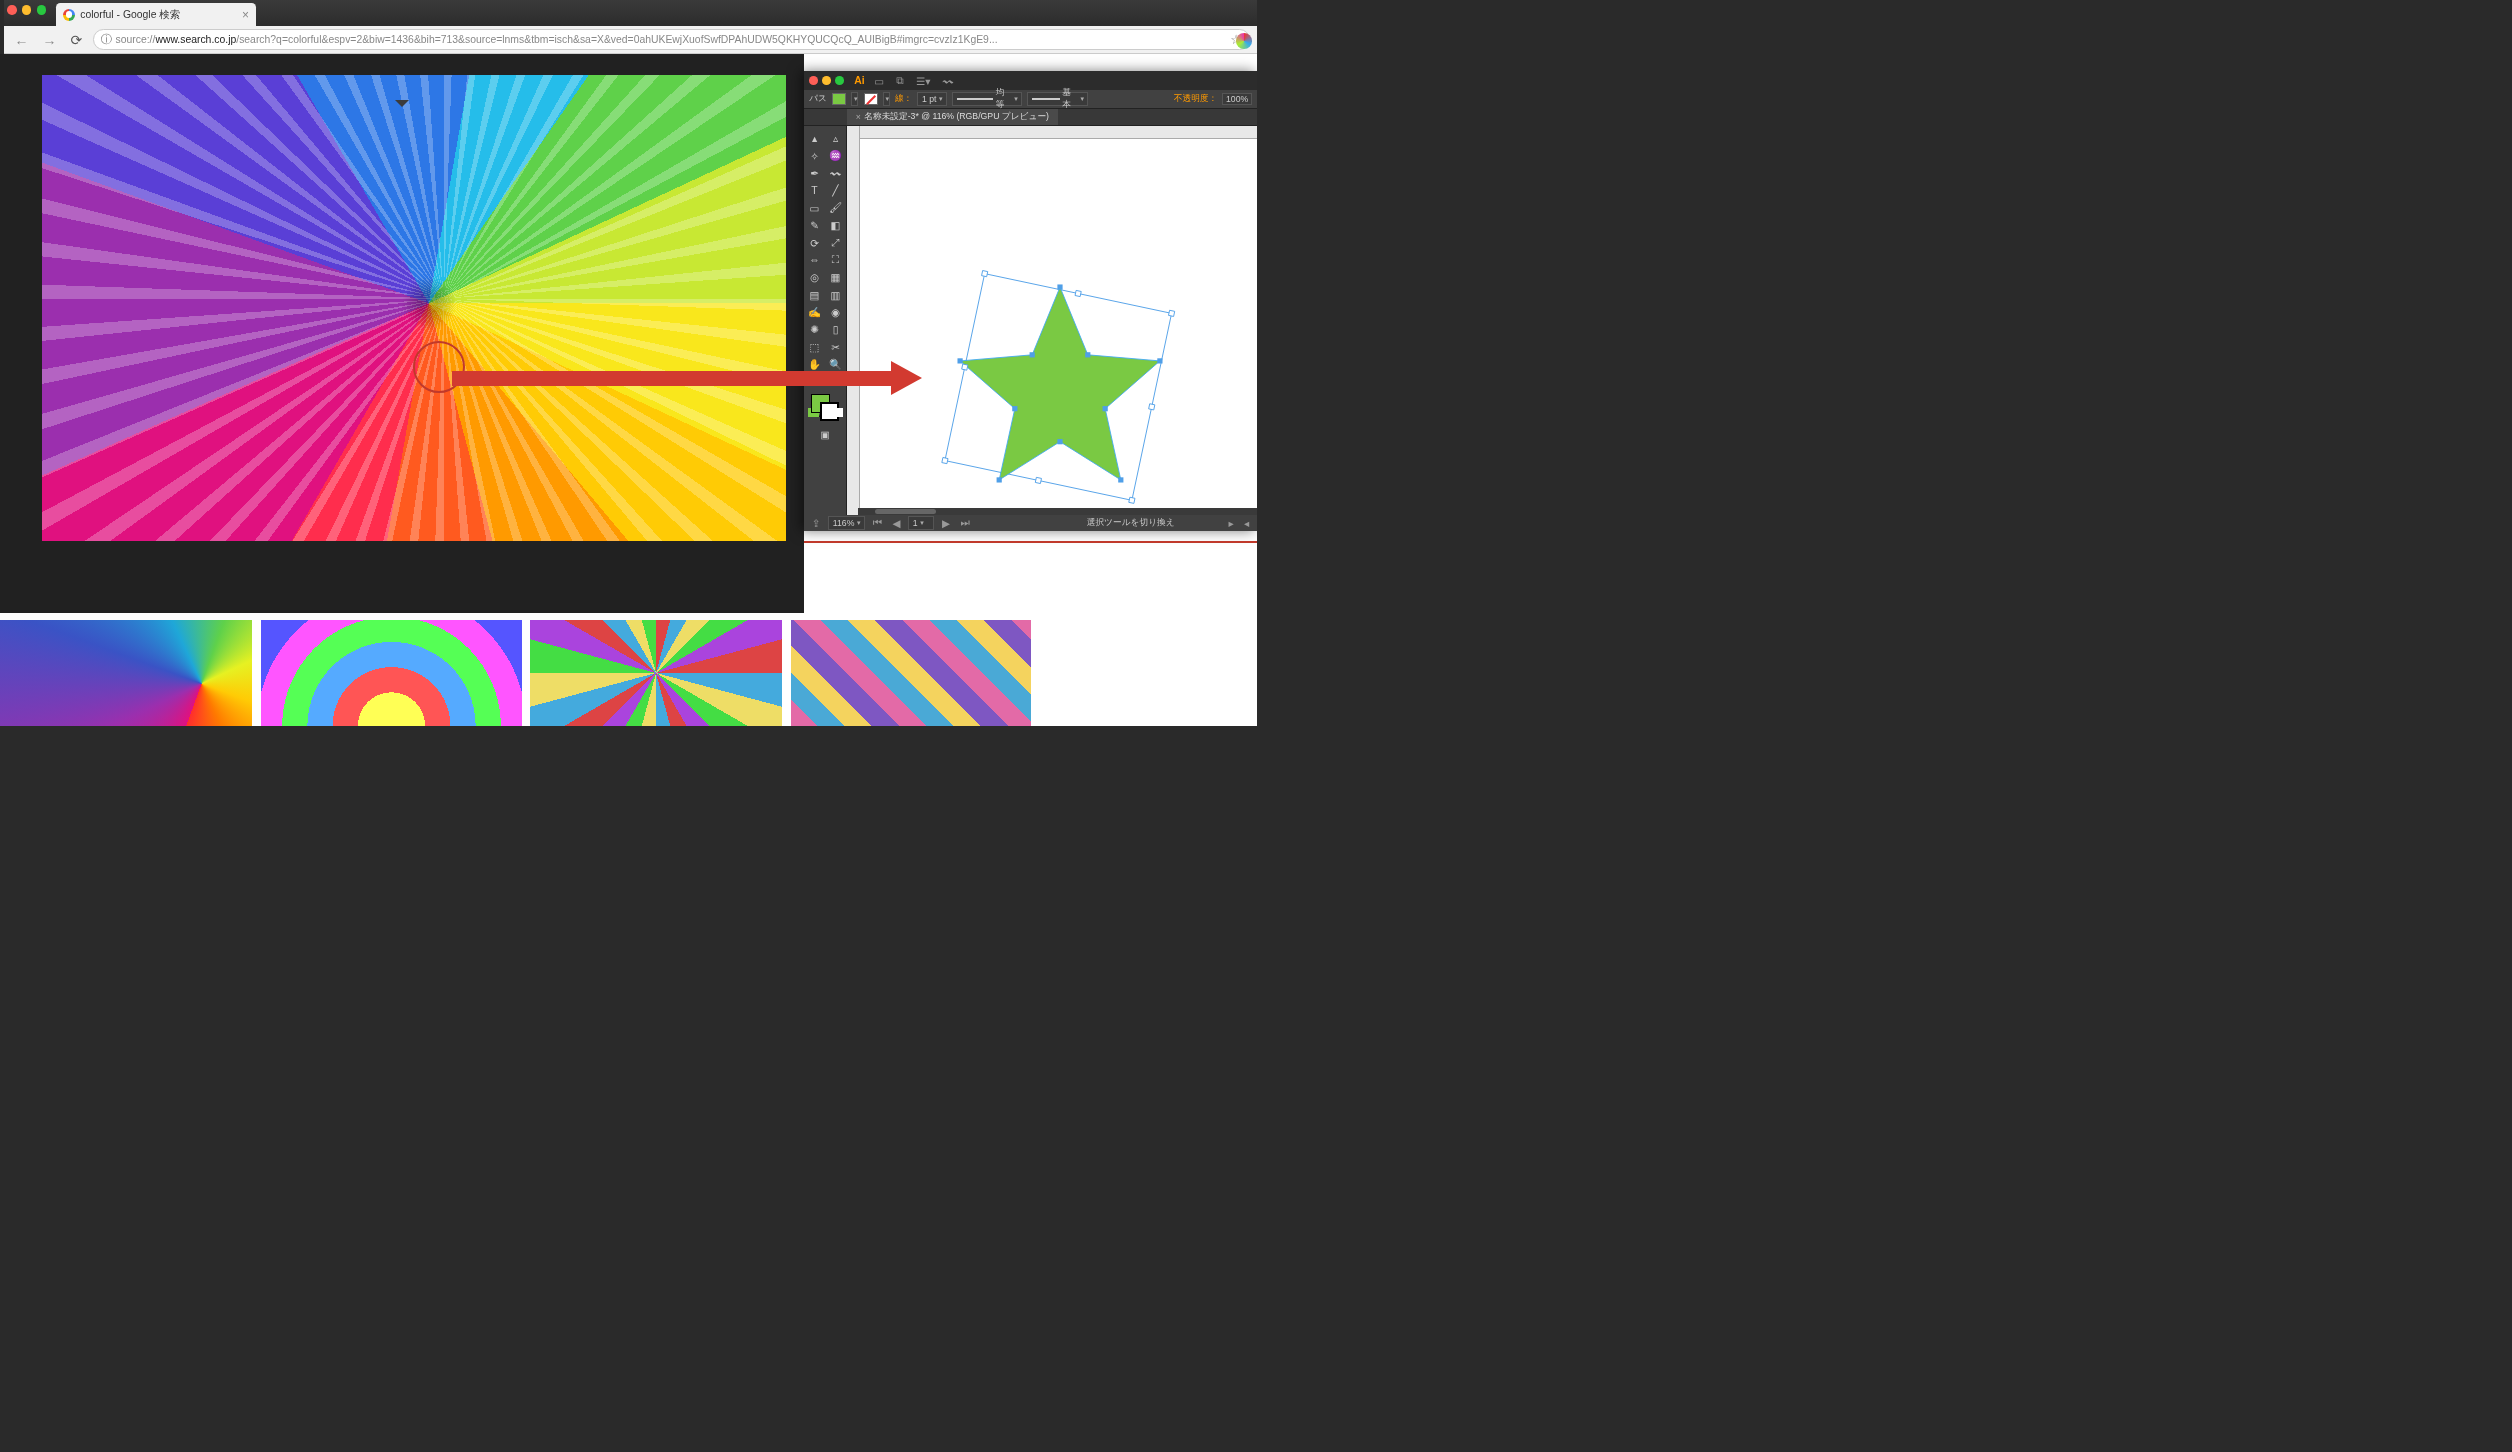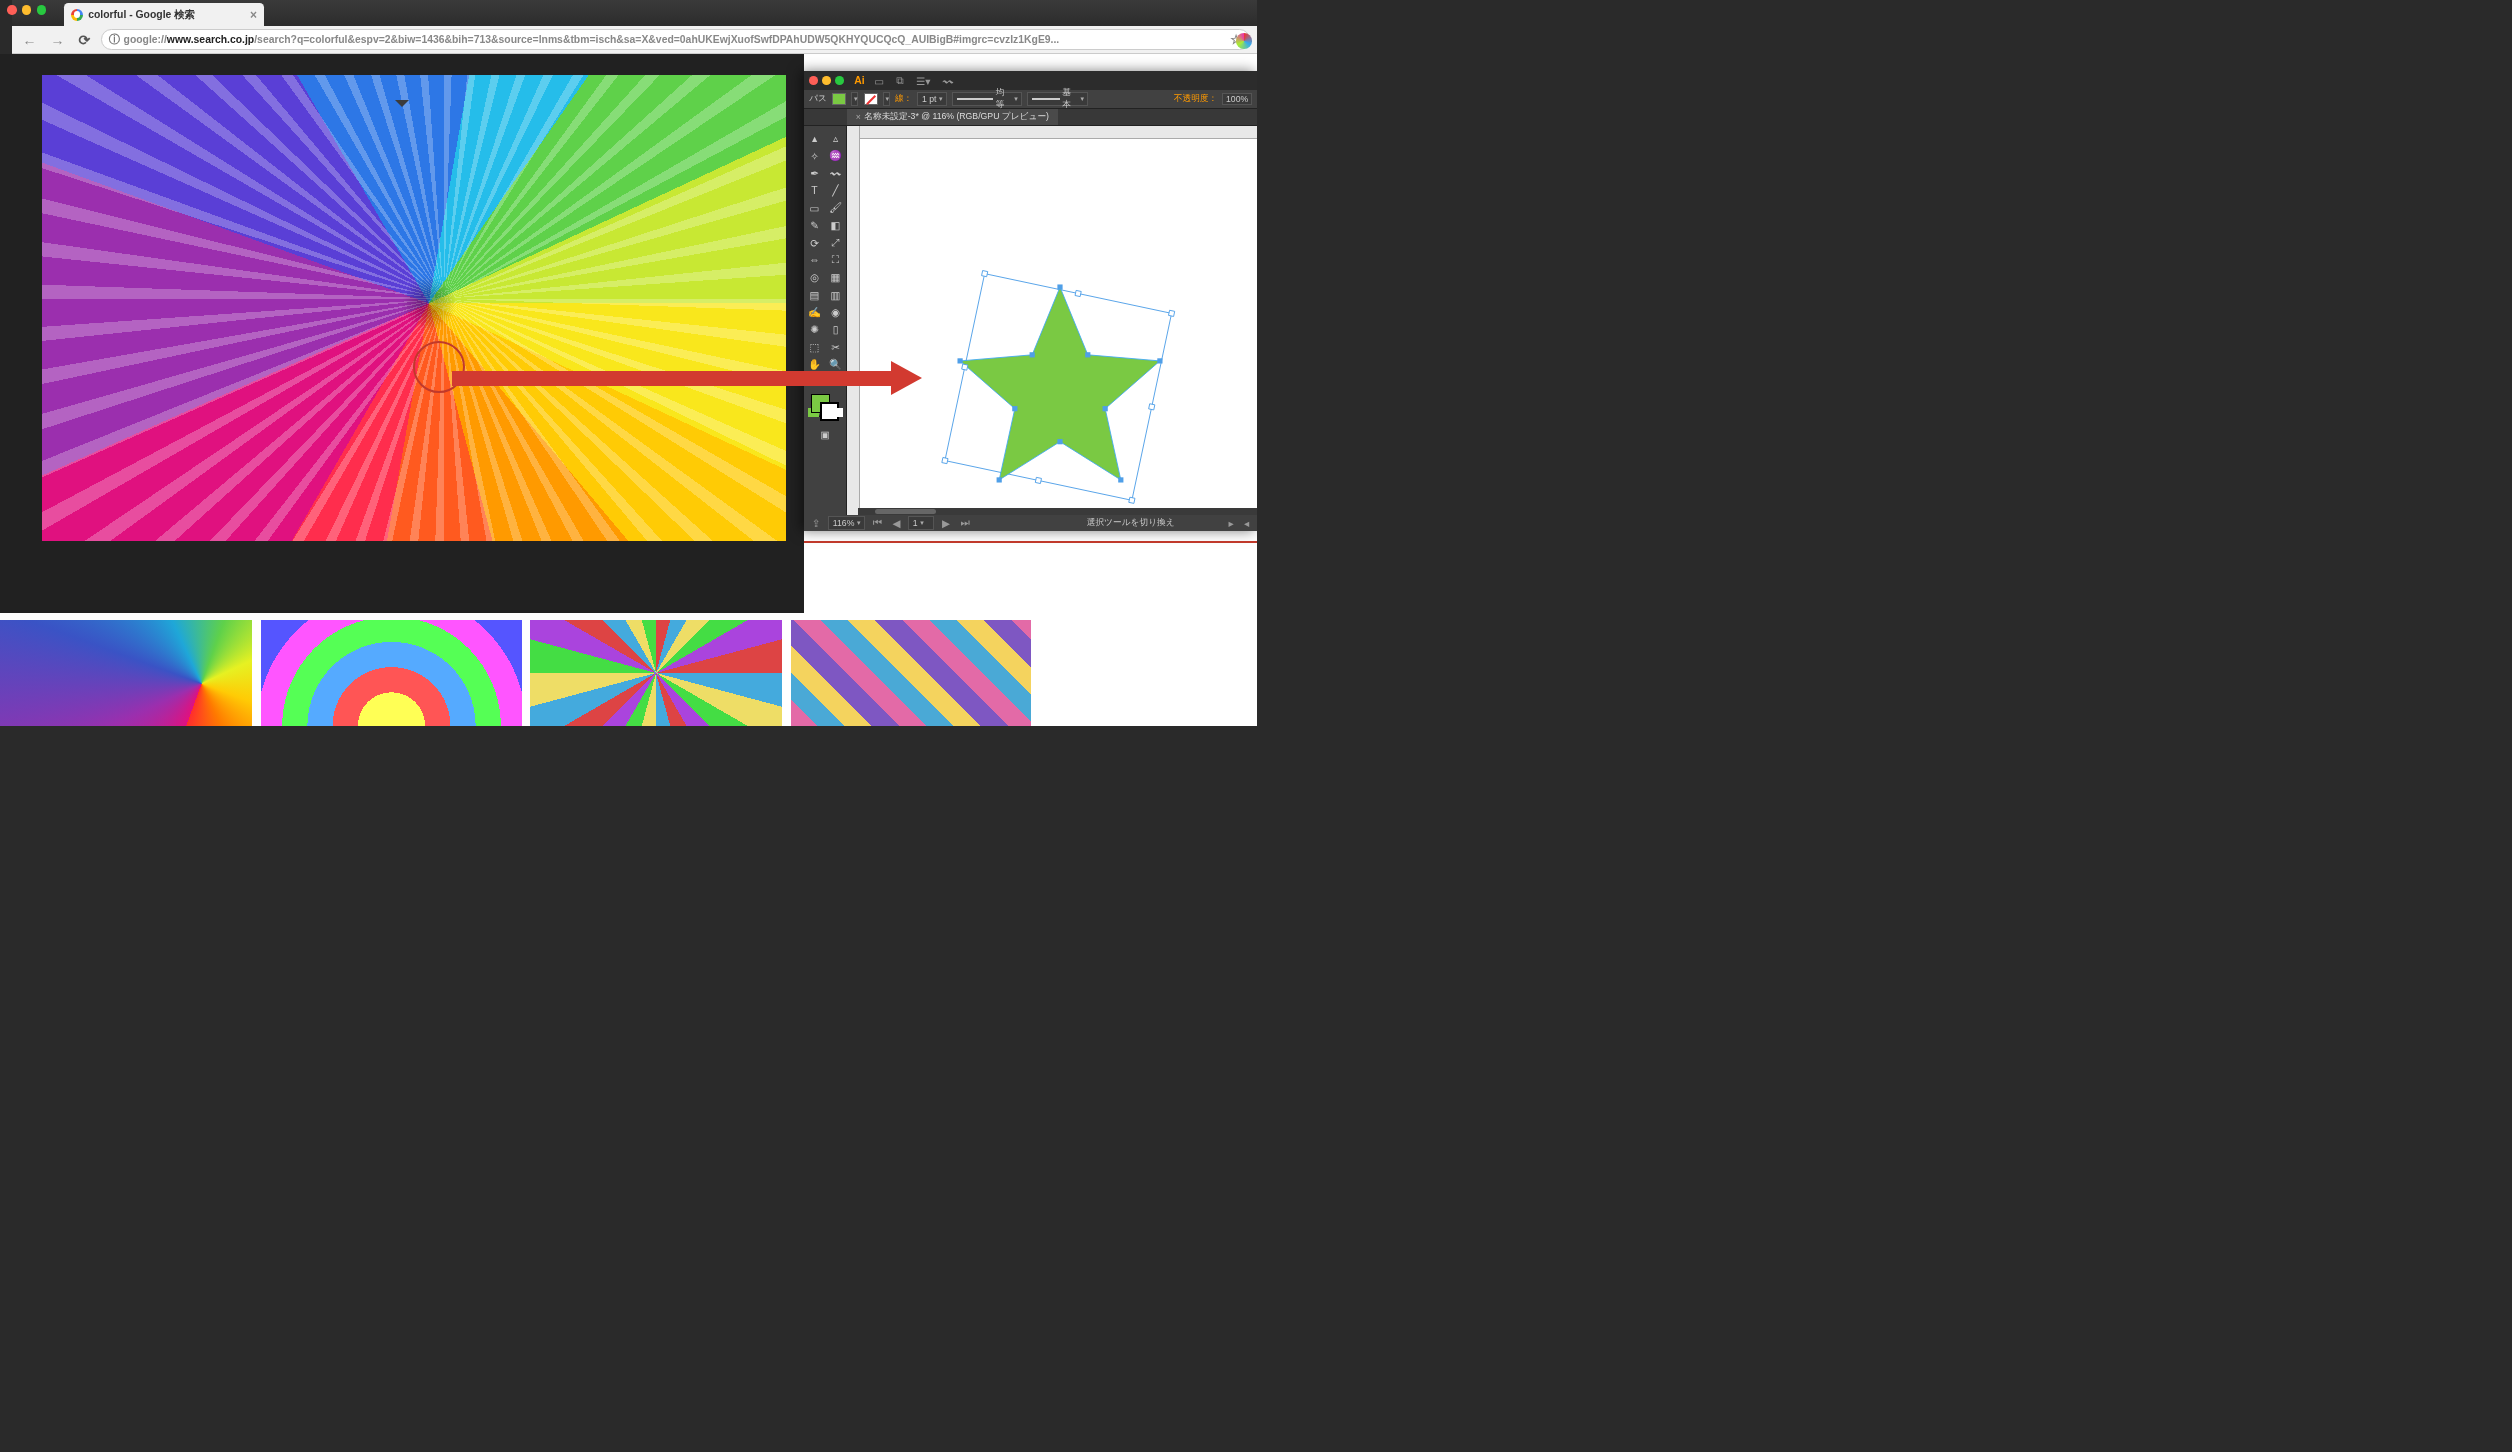--- a/index.html
+++ b/index.html
@@ -4,21 +4,21 @@
 <style>
 * { margin: 0; padding: 0; box-sizing: border-box; font-family: -apple-system, "Helvetica Neue", sans-serif; }
 body { width: 1257px; height: 726px; background: #2a2a2a; overflow: hidden; position: relative; }
 
 
 .traffic-lights { position: absolute; top: 5.2px; left: 7px; display: flex; gap: 5.2px; z-index: 100; }
 .tl { width: 9.6px; height: 9.6px; border-radius: 50%; }
 .tl.red { background: #ff5f57; } .tl.yellow { background: #ffbd2e; } .tl.green { background: #28c940; }
 
 
-.browser-top { position: absolute; top: 0; left: 12px; right: 0; font-weight: bold; }
+.browser-top { position: absolute; top: 0; left: 4px; right: 0; }
 .tabstrip { height: 26px; background: linear-gradient(#3a3a3a,#2c2c2c); display: flex; align-items: end; padding-left: 52px; }
 .tab { background: #f1f1f1; height: 22.6px; width: 200px; border-radius: 4.3px 4.3px 0 0; display: flex; align-items: center; padding: 0 7px; font-size: 10.4px; color: #333; gap: 5.2px; position: relative; }
 .tab .close { margin-left: auto; color: #888; font-size: 12px; }
 .favicon { width: 12px; height: 12px; border-radius: 50%; background: conic-gradient(#4285f4 0 90deg,#34a853 90deg 180deg,#fbbc05 180deg 270deg,#ea4335 270deg 360deg); display:inline-block; position:relative; }
 .favicon::after{content:"";position:absolute;inset:2.6px;background:#fff;border-radius:50%;}
 .addrbar { height: 28px; background: #f1f1f1; display: flex; align-items: center; padding: 0 7px; gap: 7px; border-bottom:0.9px solid #ccc; }
 .navbtn { color: #888; font-size: 14px; padding:0 3.5px;}
 .navbtn.active{color:#555;}
 .urlbox { flex: 1; height: 21px; background: #fff; border: 0.9px solid #ccc; border-radius: 10.4px; display: flex; align-items: center; padding: 0 7px; font-size: 10.4px; color: #555; overflow: hidden; white-space: nowrap; }
 .urlbox .info { color:#777; margin-right:3.5px; font-size:11.3px;}
@@ -134,21 +134,21 @@
       <span>colorful - Google 検索</span>
       <span class="close">×</span>
     </div>
   </div>
   <div class="addrbar">
     <span class="navbtn">←</span>
     <span class="navbtn">→</span>
     <span class="navbtn active">⟳</span>
     <div class="urlbox">
       <span class="info">ⓘ</span>
-      <span class="proto">google://</span>
+      <span class="proto">source://</span>
         <span class="host">www.search.co.jp</span>
         <span class="path">/search?q=colorful&amp;espv=2&amp;biw=1436&amp;bih=713&amp;source=lnms&amp;tbm=isch&amp;sa=X&amp;ved=0ahUKEwjXuofSwfDPAhUDW5QKHYQUCQcQ_AUIBigB#imgrc=cvzIz1KgE9...</span>
       <span class="star">☆</span>
     </div>
   </div>
 </div>
 <div class="ext-icon"></div>
 
 <div class="page-content">
   <div class="thumb-row">

